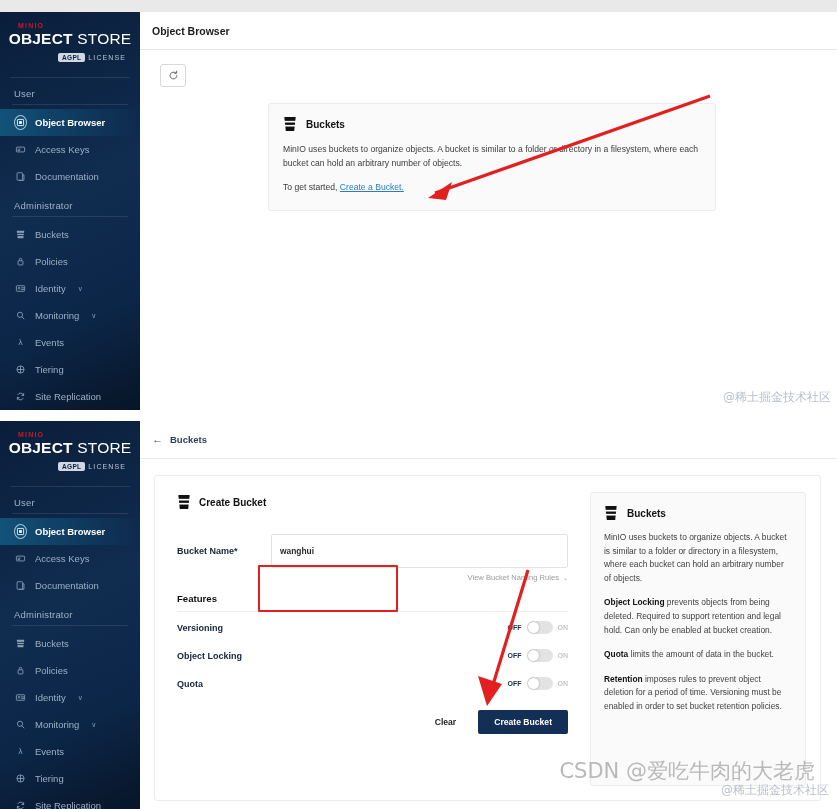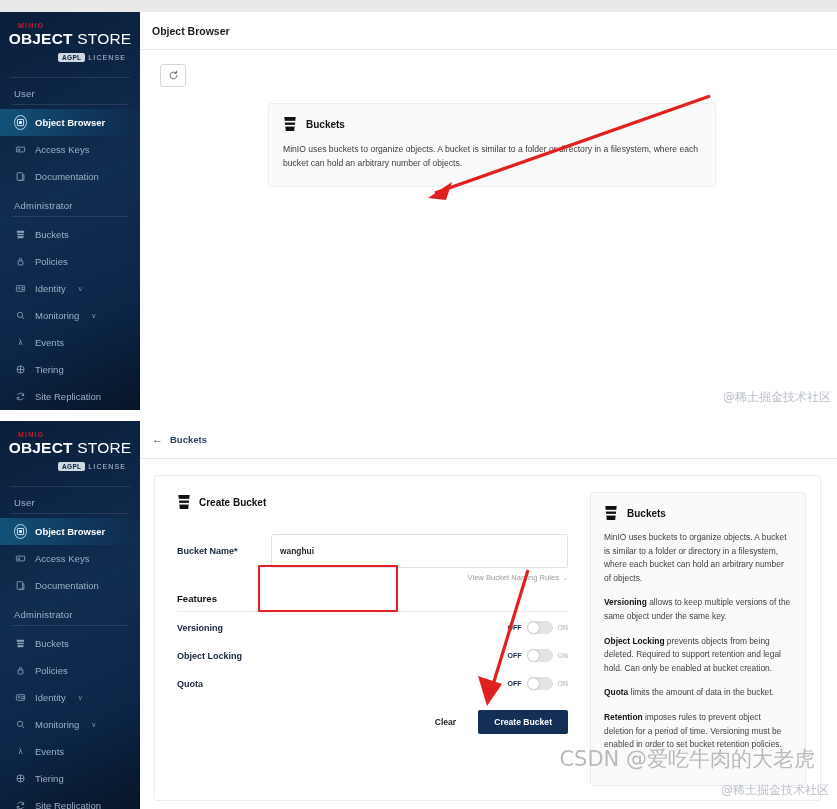--- a/index.html
+++ b/index.html
@@ -323,20 +323,21 @@
           <div class="card-head">
             <svg class="bucket-ico" viewBox="0 0 16 18">
               <path d="M1.5 1 H14.5 L12.8 17 H3.2 Z" fill="#111"></path>
               <rect x="1.1" y="5.4" width="13.8" height="1.9" fill="#fff"></rect>
               <rect x="1.8" y="10" width="12.4" height="1.9" fill="#fff"></rect>
             </svg>
             <span class="title">Buckets</span>
           </div>
           <div class="info-body">
             <p>MinIO uses buckets to organize objects. A bucket is similar to a folder or directory in a filesystem, where each bucket can hold an arbitrary number of objects.</p>
+            <p><span>To get started, </span><span class="link">Create a Bucket.</span></p>
           </div>
         </div>
 
         <svg class="annot-arrow" style="left:250px; top:38px; width:330px; height:120px;" viewBox="0 0 330 120">
           <line x1="320" y1="8" x2="45" y2="105" stroke="#e32020" stroke-width="3.4"></line>
           <polygon points="38,110 62,94 56,112" fill="#e32020"></polygon>
         </svg>
 
         <div class="wm-small" style="right:6px; bottom:4px;">@稀土掘金技术社区</div>
       </div>
@@ -531,34 +532,33 @@
               <div class="card-head">
                 <svg class="bucket-ico" viewBox="0 0 16 18">
                   <path d="M1.5 1 H14.5 L12.8 17 H3.2 Z" fill="#111"></path>
                   <rect x="1.1" y="5.4" width="13.8" height="1.9" fill="#fff"></rect>
                   <rect x="1.8" y="10" width="12.4" height="1.9" fill="#fff"></rect>
                 </svg>
                 <span class="title">Buckets</span>
               </div>
               <div class="right-body">
                 <p>MinIO uses buckets to organize objects. A bucket is similar to a folder or directory in a filesystem, where each bucket can hold an arbitrary number of objects.</p>
-                <p><b>Versioning</b><span> allows to keep multiple versions of the same object under the same key.</span></p>
                 <p><b>Object Locking</b><span> prevents objects from being deleted. Required to support retention and legal hold. Can only be enabled at bucket creation.</span></p>
                 <p><b>Quota</b><span> limits the amount of data in the bucket.</span></p>
                 <p><b>Retention</b><span> imposes rules to prevent object deletion for a period of time. Versioning must be enabled in order to set bucket retention policies.</span></p>
               </div>
             </div>
           </div>
         </div>
 
         <div class="annot-box" style="left:118px; top:106px; width:140px; height:47px;"></div>
 
         <svg class="annot-arrow" style="left:330px; top:105px; width:110px; height:150px;" viewBox="0 0 110 150">
           <line x1="58" y1="6" x2="22" y2="124" stroke="#e32020" stroke-width="3.2"></line>
           <polygon points="17,142 8,112 32,120" fill="#e32020"></polygon>
         </svg>
 
-        <div class="wm-cn" style="right:22px; bottom:36px;">CSDN @爱吃牛肉的大老虎</div>
+        <div class="wm-cn" style="right:22px; bottom:24px;">CSDN @爱吃牛肉的大老虎</div>
         <div class="wm-small" style="right:8px; bottom:10px;">@稀土掘金技术社区</div>
       </div>
     </div>
   </div>
 </div>
 
 </body></html>

